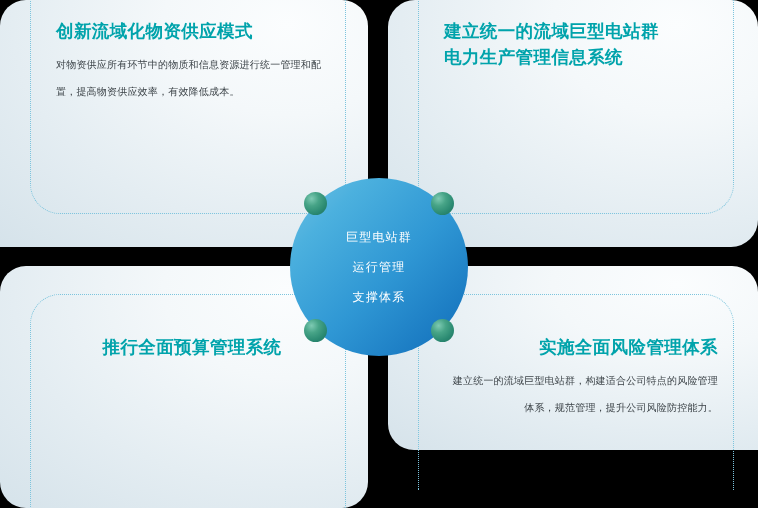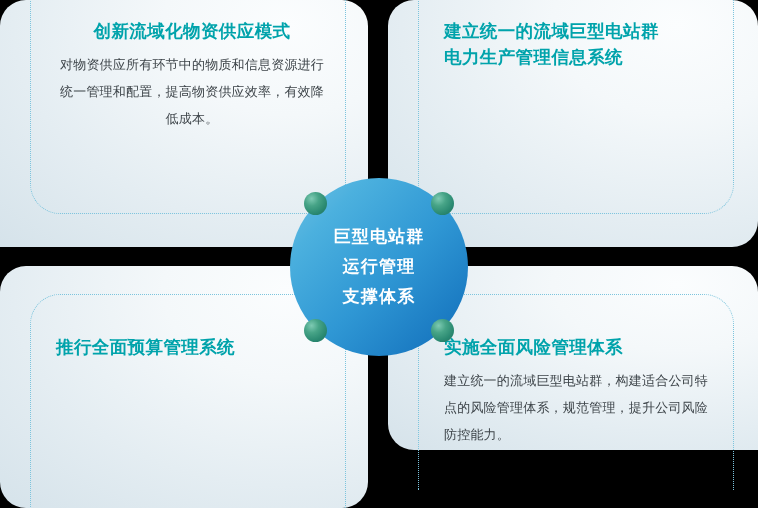--- a/index.html
+++ b/index.html
@@ -36,36 +36,38 @@
     border-bottom-right-radius: 26px;
     border-bottom-left-radius: 0px;
   }
   .panel.tr {
     left: 388px; top: 0px;
     width: 370px; height: 247px;
     border-top-left-radius: 26px;
     border-top-right-radius: 26px;
     border-bottom-right-radius: 26px;
     border-bottom-left-radius: 0px;
+    border-radius: 27px;
   }
   .panel.bl {
     left: 0px;  top: 266px;
     width: 368px; height: 242px;
     border-top-left-radius: 26px;
     border-top-right-radius: 0px;
     border-bottom-right-radius: 26px;
     border-bottom-left-radius: 26px;
   }
   .panel.br {
     left: 388px; top: 266px;
     width: 370px; height: 184px;
     border-top-left-radius: 26px;
     border-top-right-radius: 26px;
     border-bottom-right-radius: 0px;
     border-bottom-left-radius: 26px;
+    text-align: right;
   }
 
   
   .dotframe {
     position: absolute;
     box-sizing: border-box;
     border: 1px dotted #7cc4dd;
     pointer-events: none;
   }
   .panel.tl .dotframe {
@@ -91,37 +93,37 @@
     border-top-left-radius: 30px;
     border-top-right-radius: 30px;
     border-bottom: none;
   }
 
   .card-body {
     position: absolute;
     left: 56px;
     right: 40px;
   }
-  .panel.tl .card-body { top: 18px; text-align: center; }
+  .panel.tl .card-body { top: 18px; }
   .panel.tr .card-body { top: 18px; }
-  .panel.bl .card-body { top: 68px; }
+  .panel.bl .card-body { top: 68px; text-align: center; }
   .panel.br .card-body { top: 68px; }
 
   .card-title {
     color: #00a3ab;
     font-size: 17.5px;
     font-weight: bold;
     line-height: 26px;
     letter-spacing: 0.4px;
     margin: 0 0 7px 0;
     white-space: pre-line;
   }
   .card-text {
     color: #3d4449;
-    font-size: 13px;
+    font-size: 10px;
     line-height: 27px;
     letter-spacing: 0.2px;
     margin: 0;
   }
 
   
   #hub {
     position: absolute;
     left: 290px;
     top: 178px;
@@ -135,22 +137,22 @@
     background: linear-gradient(135deg, #6ec1e4 0%, #4bb0de 22%, #2f97d4 55%, #1a7ac2 85%, #1470bb 100%);
   }
   #hub-label {
     position: absolute;
     inset: 0;
     display: flex;
     flex-direction: column;
     align-items: center;
     justify-content: center;
     color: #ffffff;
-    font-size: 17px;
-    font-weight: bold;
+    font-size: 12px;
+    font-weight: normal;
     line-height: 30px;
     letter-spacing: 1.2px;
     text-align: center;
     white-space: pre-line;
   }
   .node {
     position: absolute;
     width: 23px;
     height: 23px;
     border-radius: 50%;

